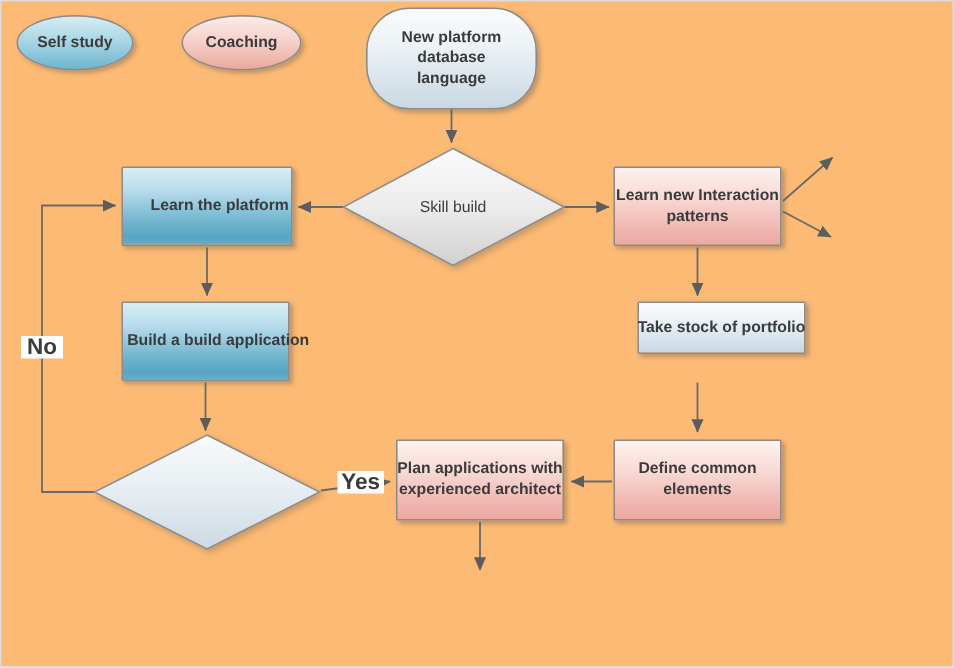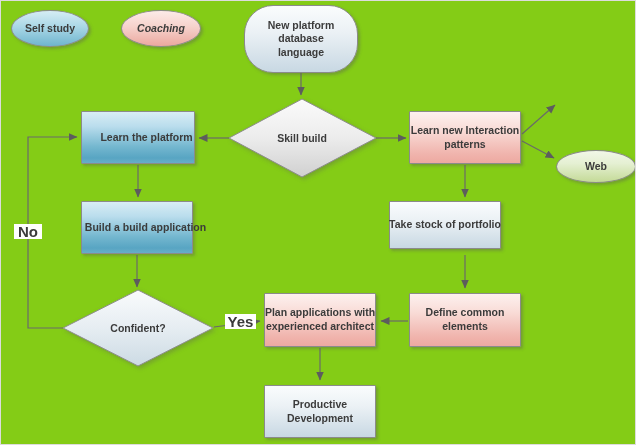--- a/index.html
+++ b/index.html
@@ -1,38 +1,38 @@
 <!DOCTYPE html>
 <html><head>
 <meta charset="utf-8">
 <style>
   html,body{margin:0;padding:0;background:#fff;}
   .canvas{
-    position:relative;width:634px;height:443px;background:#84cc16;
+    position:relative;width:634px;height:443px;background:#fdba74;
     border:1px solid #dcdcdc;overflow:hidden;
     font-family:"Liberation Sans",sans-serif;
   }
   .layer{position:absolute;left:0;top:0;}
   .node{
     position:absolute;display:flex;align-items:center;justify-content:center;
     text-align:center;font-weight:bold;font-size:10.5px;line-height:1.3;
     color:#3b3b3b;white-space:pre;box-sizing:border-box;
   }
   .shadow{box-shadow:2px 2px 3px rgba(90,90,90,.38);}
   .rect{border:1px solid #8b8b8b;border-radius:1px;}
   .ellipse{border:1px solid #8b8b8b;border-radius:50%;}
   .stadium{border:1px solid #8b8b8b;border-radius:29px;}
   .fill-blue{background:linear-gradient(180deg,#d8edf4 0%,#badded 28%,#74b7cf 68%,#58a5c3 90%,#67adc8 100%);padding-left:17px;}
   .fill-pink{background:linear-gradient(180deg,#fdf1ef 0%,#f9dcd7 35%,#f0b4ad 82%,#eda9a1 100%);}
   .fill-bluegray{background:linear-gradient(180deg,#fafcfd 0%,#ebf1f5 40%,#c8d8e3 100%);}
   .fill-green{background:linear-gradient(180deg,#f1f7e7 0%,#e5f0d3 40%,#c4da97 100%);}
   .fill-blue-soft{background:linear-gradient(180deg,#d5edf4 0%,#aad7e6 45%,#6fb5ce 100%);}
-  .fill-pink-soft{background:linear-gradient(180deg,#fcebe8 0%,#f6d2cc 45%,#eba89f 100%);font-style:italic;}
+  .fill-pink-soft{background:linear-gradient(180deg,#fcebe8 0%,#f6d2cc 45%,#eba89f 100%);}
   .diamond-label{position:absolute;display:flex;align-items:center;justify-content:center;
-    font-weight:bold;font-size:10.5px;color:#3b3b3b;white-space:pre;text-align:center;}
+    font-weight:normal;font-size:10.5px;color:#3b3b3b;white-space:pre;text-align:center;}
   .edge-label{position:absolute;display:flex;align-items:center;justify-content:center;
     background:#ffffff;font-weight:bold;font-size:15px;color:#3b3b3b;padding:0 1px;}
 </style>
 </head>
 <body>
 
 <div class="canvas">
 
   <svg class="layer" width="634" height="443" viewBox="0 0 634 443">
     <defs>
@@ -72,32 +72,28 @@
   </svg>
 
   <div class="node ellipse fill-blue-soft shadow" style="left:10px;top:9px;width:78px;height:37px">Self study</div>
   <div class="node ellipse fill-pink-soft shadow" style="left:120px;top:9px;width:80px;height:37px">Coaching</div>
 
   <div class="node stadium fill-bluegray shadow" style="left:243px;top:4px;width:114px;height:68px">New platform
 database
 language</div>
 
   <div class="diamond-label" style="left:241px;top:129px;width:120px;height:16px">Skill build</div>
-  <div class="diamond-label" style="left:77px;top:319px;width:120px;height:16px">Confident?</div>
 
   <div class="node rect fill-blue shadow" style="left:80px;top:110px;width:114px;height:53px">Learn the platform</div>
   <div class="node rect fill-pink shadow" style="left:408px;top:110px;width:112px;height:53px">Learn new Interaction
 patterns</div>
   <div class="node rect fill-blue shadow" style="left:80px;top:200px;width:112px;height:53px">Build a build application</div>
-  <div class="node rect fill-bluegray shadow" style="left:388px;top:200px;width:112px;height:48px">Take stock of portfolio</div>
+  <div class="node rect fill-bluegray shadow" style="left:424px;top:200px;width:112px;height:35px">Take stock of portfolio</div>
   <div class="node rect fill-pink shadow" style="left:263px;top:292px;width:112px;height:54px">Plan applications with
 experienced architect</div>
   <div class="node rect fill-pink shadow" style="left:408px;top:292px;width:112px;height:54px">Define common
 elements</div>
-  <div class="node rect fill-bluegray shadow" style="left:263px;top:384px;width:112px;height:53px">Productive
-Development</div>
 
-  <div class="node ellipse fill-green shadow" style="left:555px;top:149px;width:80px;height:33px">Web</div>
 
   <div class="edge-label" style="left:13px;top:223px;width:26px;height:15px">No</div>
   <div class="edge-label" style="left:224px;top:313px;width:29px;height:15px">Yes</div>
 
 </div>
 
 </body></html>

